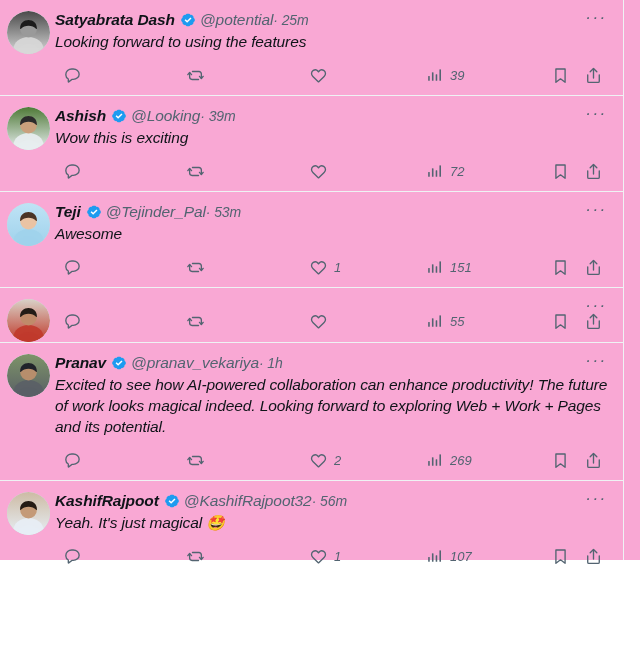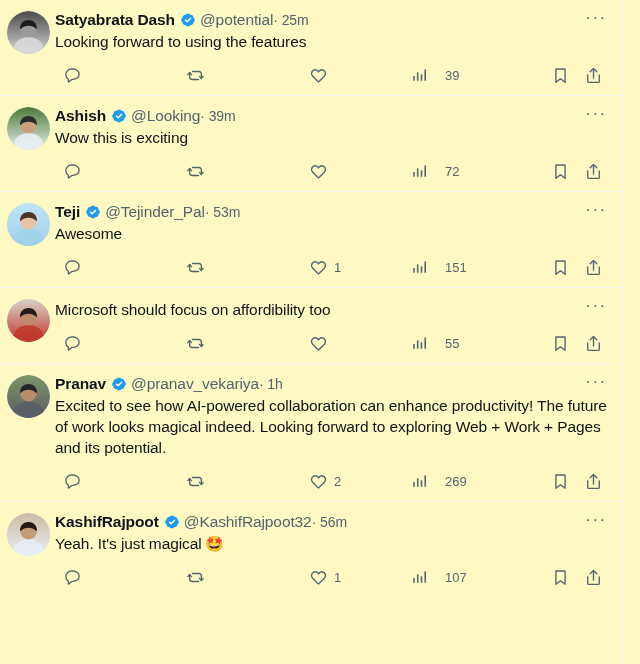--- a/index.html
+++ b/index.html
@@ -3,23 +3,24 @@
 <meta charset="utf-8">
 <style>
   * { box-sizing: border-box; margin: 0; padding: 0; }
   html, body {
     width: 640px; height: 664px;
     background: #ffffff;
     font-family: "Liberation Sans", sans-serif;
     overflow: hidden;
   }
   #feed {
-    width: 640px; height: 664px;
+    width: 640px; height: 560px;
     position: relative;
-    background: #fef9c3;
+    background: #f9a8d4;
+    font-style: italic;
   }
   
   #feed::after {
     content: "";
     position: absolute;
     top: 0; bottom: 0; left: 623px;
     width: 1px;
     background: #eff3f4;
   }
   .tweet {
@@ -127,21 +128,21 @@
   .act svg { display: block; }
   .act .count {
     font-size: 13px;
     color: #536471;
     margin-left: 6px;
     letter-spacing: 0px;
   }
   .a-reply  { position: absolute; left: 10px; }
   .a-retweet{ position: absolute; left: 133px; }
   .a-like   { position: absolute; left: 256px; }
-  .a-views  { position: absolute; left: 358px; gap: 10px; }
+  .a-views  { position: absolute; left: 373px; }
   .a-bookmk { position: absolute; left: 498px; }
   .a-share  { position: absolute; left: 531px; }
 </style>
 </head>
 <body>
 
 <div id="feed">
     <div class="tweet">
       <div class="avatar-col">
         <div class="avatar">
@@ -436,21 +437,20 @@
               <rect width="43" height="43" fill="url(#gav3)"></rect>
               <ellipse cx="21.5" cy="38" rx="15" ry="12" fill="#c0392b" opacity="0.92"></ellipse>
               <circle cx="21.5" cy="18" r="8.4" fill="#c08b6a"></circle>
               <path d="M13.1 17.2c0-5.2 3.8-8.2 8.4-8.2s8.4 3 8.4 8.2c0 .9-.4 1.2-.9.6-1.7-2.1-4.4-3.1-7.5-3.1-3.1 0-5.8 1-7.5 3.1-.5.6-.9.3-.9-.6z" fill="#241c16"></path>
               <ellipse cx="21.5" cy="43" rx="12" ry="10" fill="#c0392b" opacity="0.55"></ellipse>
             </g>
           </svg>
         </div>
       </div>
       <div class="body-col">
-        <div class="tweet-text">Microsoft should focus on affordibility too</div>
         <div class="actions">
           <div class="act a-reply">
             <span>
               <svg width="19" height="19" viewBox="0 0 24 24" fill="none" stroke="currentColor" stroke-width="1.7" stroke-linecap="round" stroke-linejoin="round">
                 <path d="M3.6 10.3c0-3.6 3.3-6.5 7.5-6.5h1.8c4.2 0 7.5 2.9 7.5 6.5s-3.3 6.5-7.5 6.5h-1.3l-4.4 3.3a.3.3 0 0 1-.5-.24v-3.4c-1.9-1.1-3.1-3-3.1-5.16z"></path>
               </svg>
             </span>
           </div>
           <div class="act a-retweet">
             <span>

